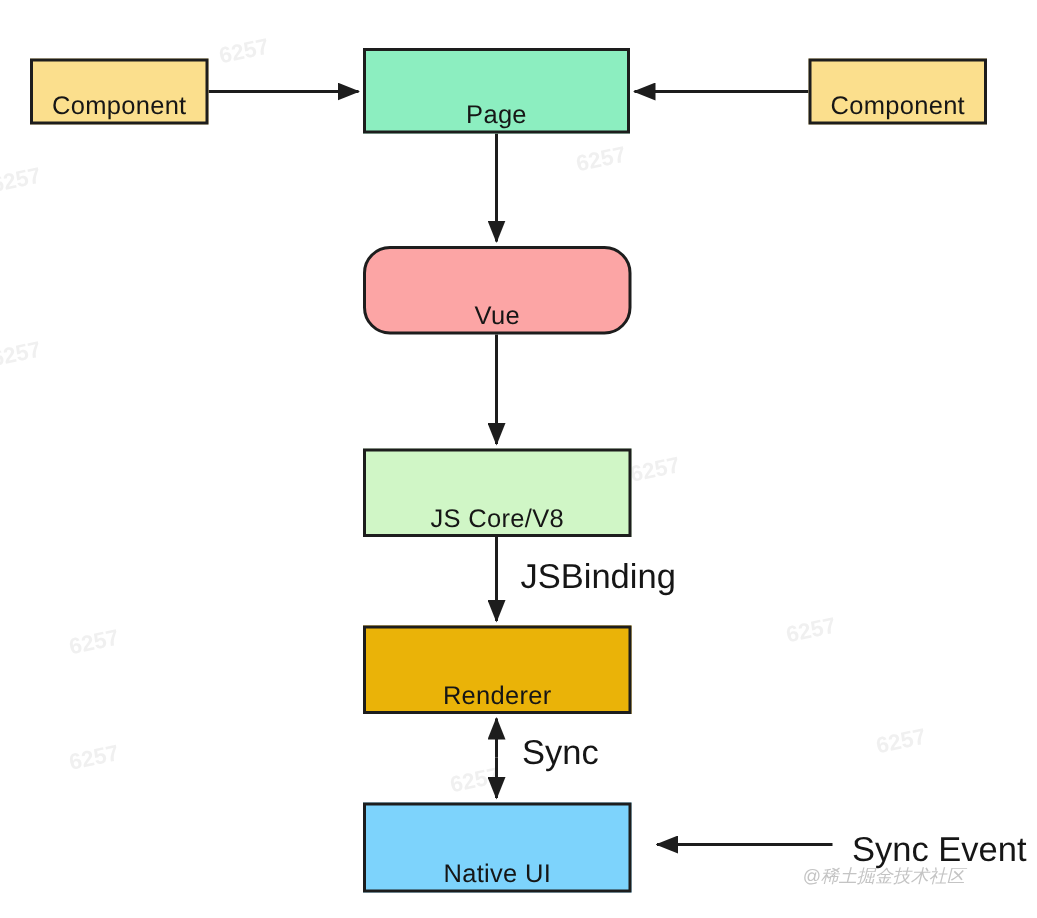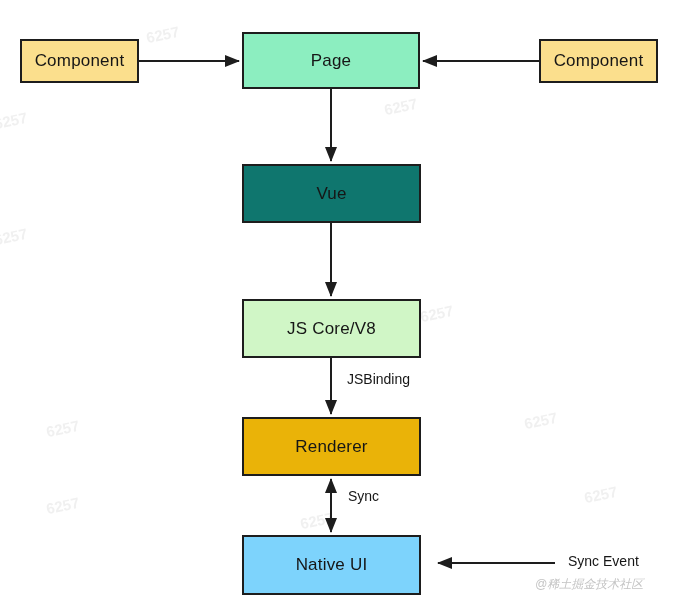--- a/index.html
+++ b/index.html
@@ -7,38 +7,38 @@
     position:relative;
     width:691px;height:612px;
     background:#ffffff;
     font-family:"Liberation Sans", sans-serif;
     overflow:hidden;
   }
   .node{
     position:absolute;
     box-sizing:border-box;
     border:2px solid #1d1d1d;
-    display:flex;align-items:center;justify-content:center;
+    display:flex;align-items:flex-end;justify-content:center;
     font-size:17px;color:#161616;
     letter-spacing:0.2px;
     z-index:2;
   }
   .node-component-left {left:20px;  top:39px;  width:119px; height:44px;}
   .node-page           {left:242px; top:32px;  width:178px; height:57px;}
   .node-component-right{left:539px; top:39px;  width:119px; height:44px;}
   .node-vue            {left:242px; top:164px; width:179px; height:59px;}
   .node-js-core        {left:242px; top:299px; width:179px; height:59px;}
   .node-renderer       {left:242px; top:417px; width:179px; height:59px;}
   .node-native-ui      {left:242px; top:535px; width:179px; height:60px;}
 
   svg.edges{position:absolute;left:0;top:0;z-index:1;}
 
   .edge-label{
     position:absolute;
-    font-size:14px;color:#161616;
+    font-size:23px;color:#161616;
     white-space:nowrap;
     z-index:3;
   }
   .label-jsbinding{left:347px; top:371px;}
   .label-sync{left:348px; top:488px;}
   .label-input-event{left:568px; top:553px;}
 
   .credit{
     position:absolute;
     left:535px; top:576px; width:152px;
@@ -106,21 +106,21 @@
   </div>
 
   <div class="node node-page" style="background-color: rgb(140, 238, 192);">
     <span>Page</span>
   </div>
 
   <div class="node node-component-right" style="background-color: rgb(251, 223, 141);">
     <span>Component</span>
   </div>
 
-  <div class="node node-vue" style="background-color: #0f766e;">
+  <div class="node node-vue" style="background-color: #fca5a5; border-radius: 18px;">
     <span>Vue</span>
   </div>
 
   <div class="node node-js-core" style="background-color: rgb(208, 246, 198);">
     <span>JS Core/V8</span>
   </div>
 
   <div class="node node-renderer" style="background-color: #eab308;">
     <span>Renderer</span>
   </div>

